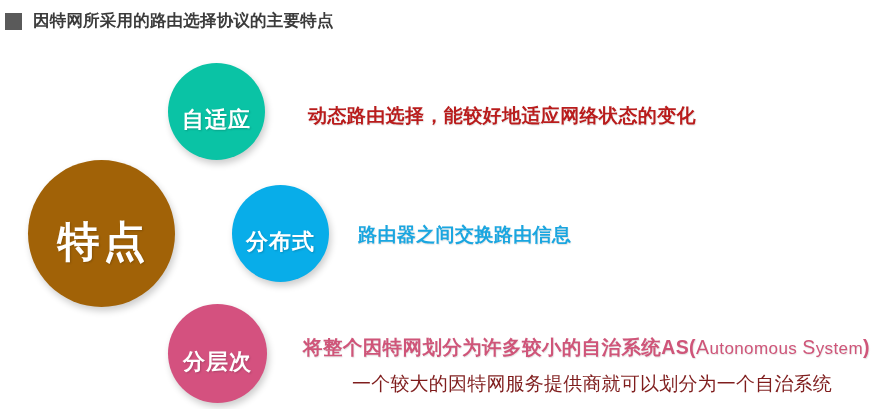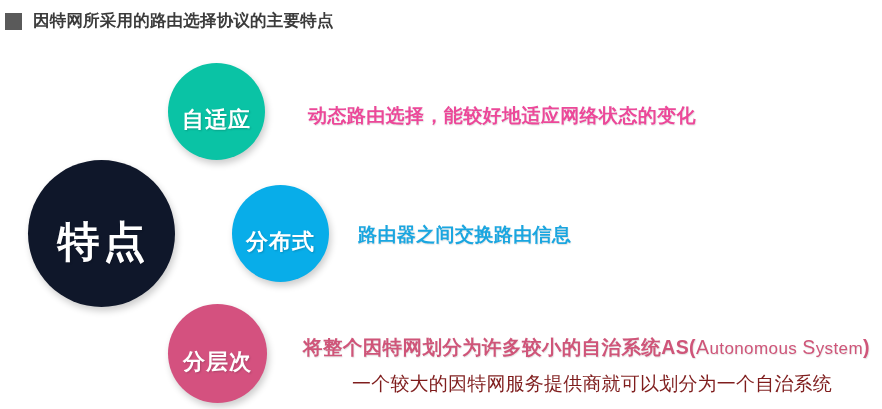--- a/index.html
+++ b/index.html
@@ -71,21 +71,21 @@
     letter-spacing: 1px;
     text-shadow: 1px 1px 2px rgba(0,0,0,0.18);
     margin-top: 16px;
   }
 
   #bubble-core {
     left: 28px;
     top: 160px;
     width: 147px;
     height: 147px;
-    background: #0f172a;
+    background: #a16207;
     align-items: center;
   }
   #bubble-core .bubble-label {
     font-size: 42px;
     letter-spacing: 4px;
     padding-left: 4px;
   }
 
   #bubble-adaptive {
     left: 168px;
@@ -121,21 +121,21 @@
     font-weight: bold;
     white-space: nowrap;
     letter-spacing: 0.4px;
     text-shadow: 0.6px 0.6px 1.2px rgba(0,0,0,0.12);
   }
 
   #desc-adaptive {
     left: 308px;
     top: 103px;
     font-size: 19px;
-    color: #ec4899;
+    color: #b91c1c;
   }
 
   #desc-distributed {
     left: 358px;
     top: 222px;
     font-size: 19px;
     color: #1aa6e0;
   }
 
   #desc-hierarchical {

